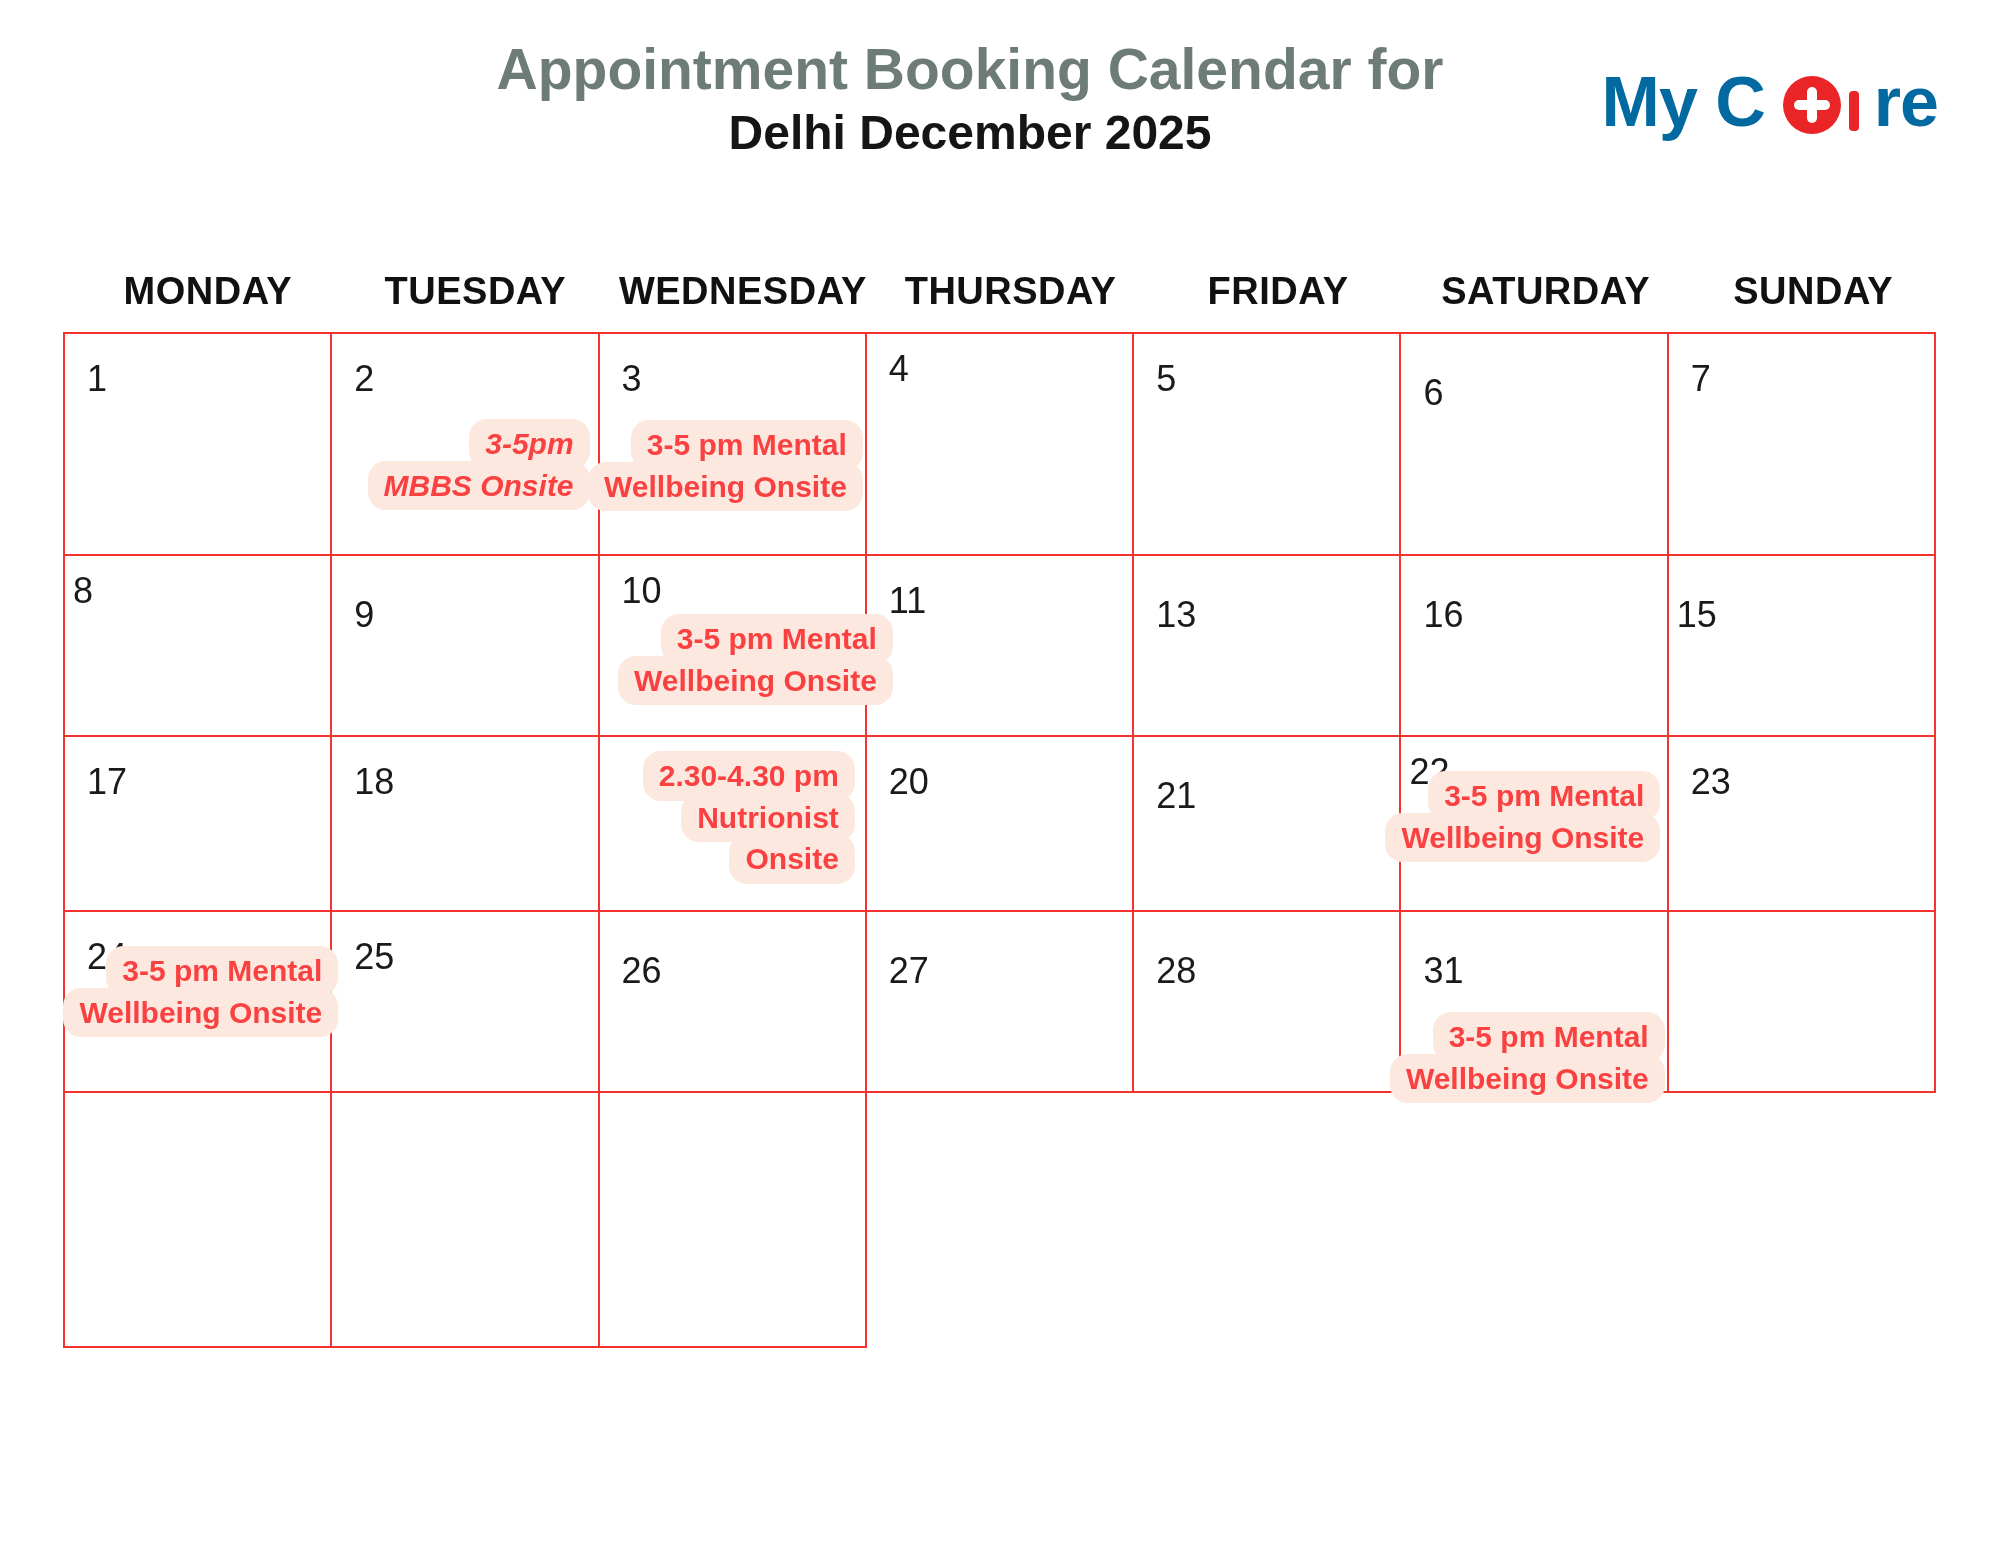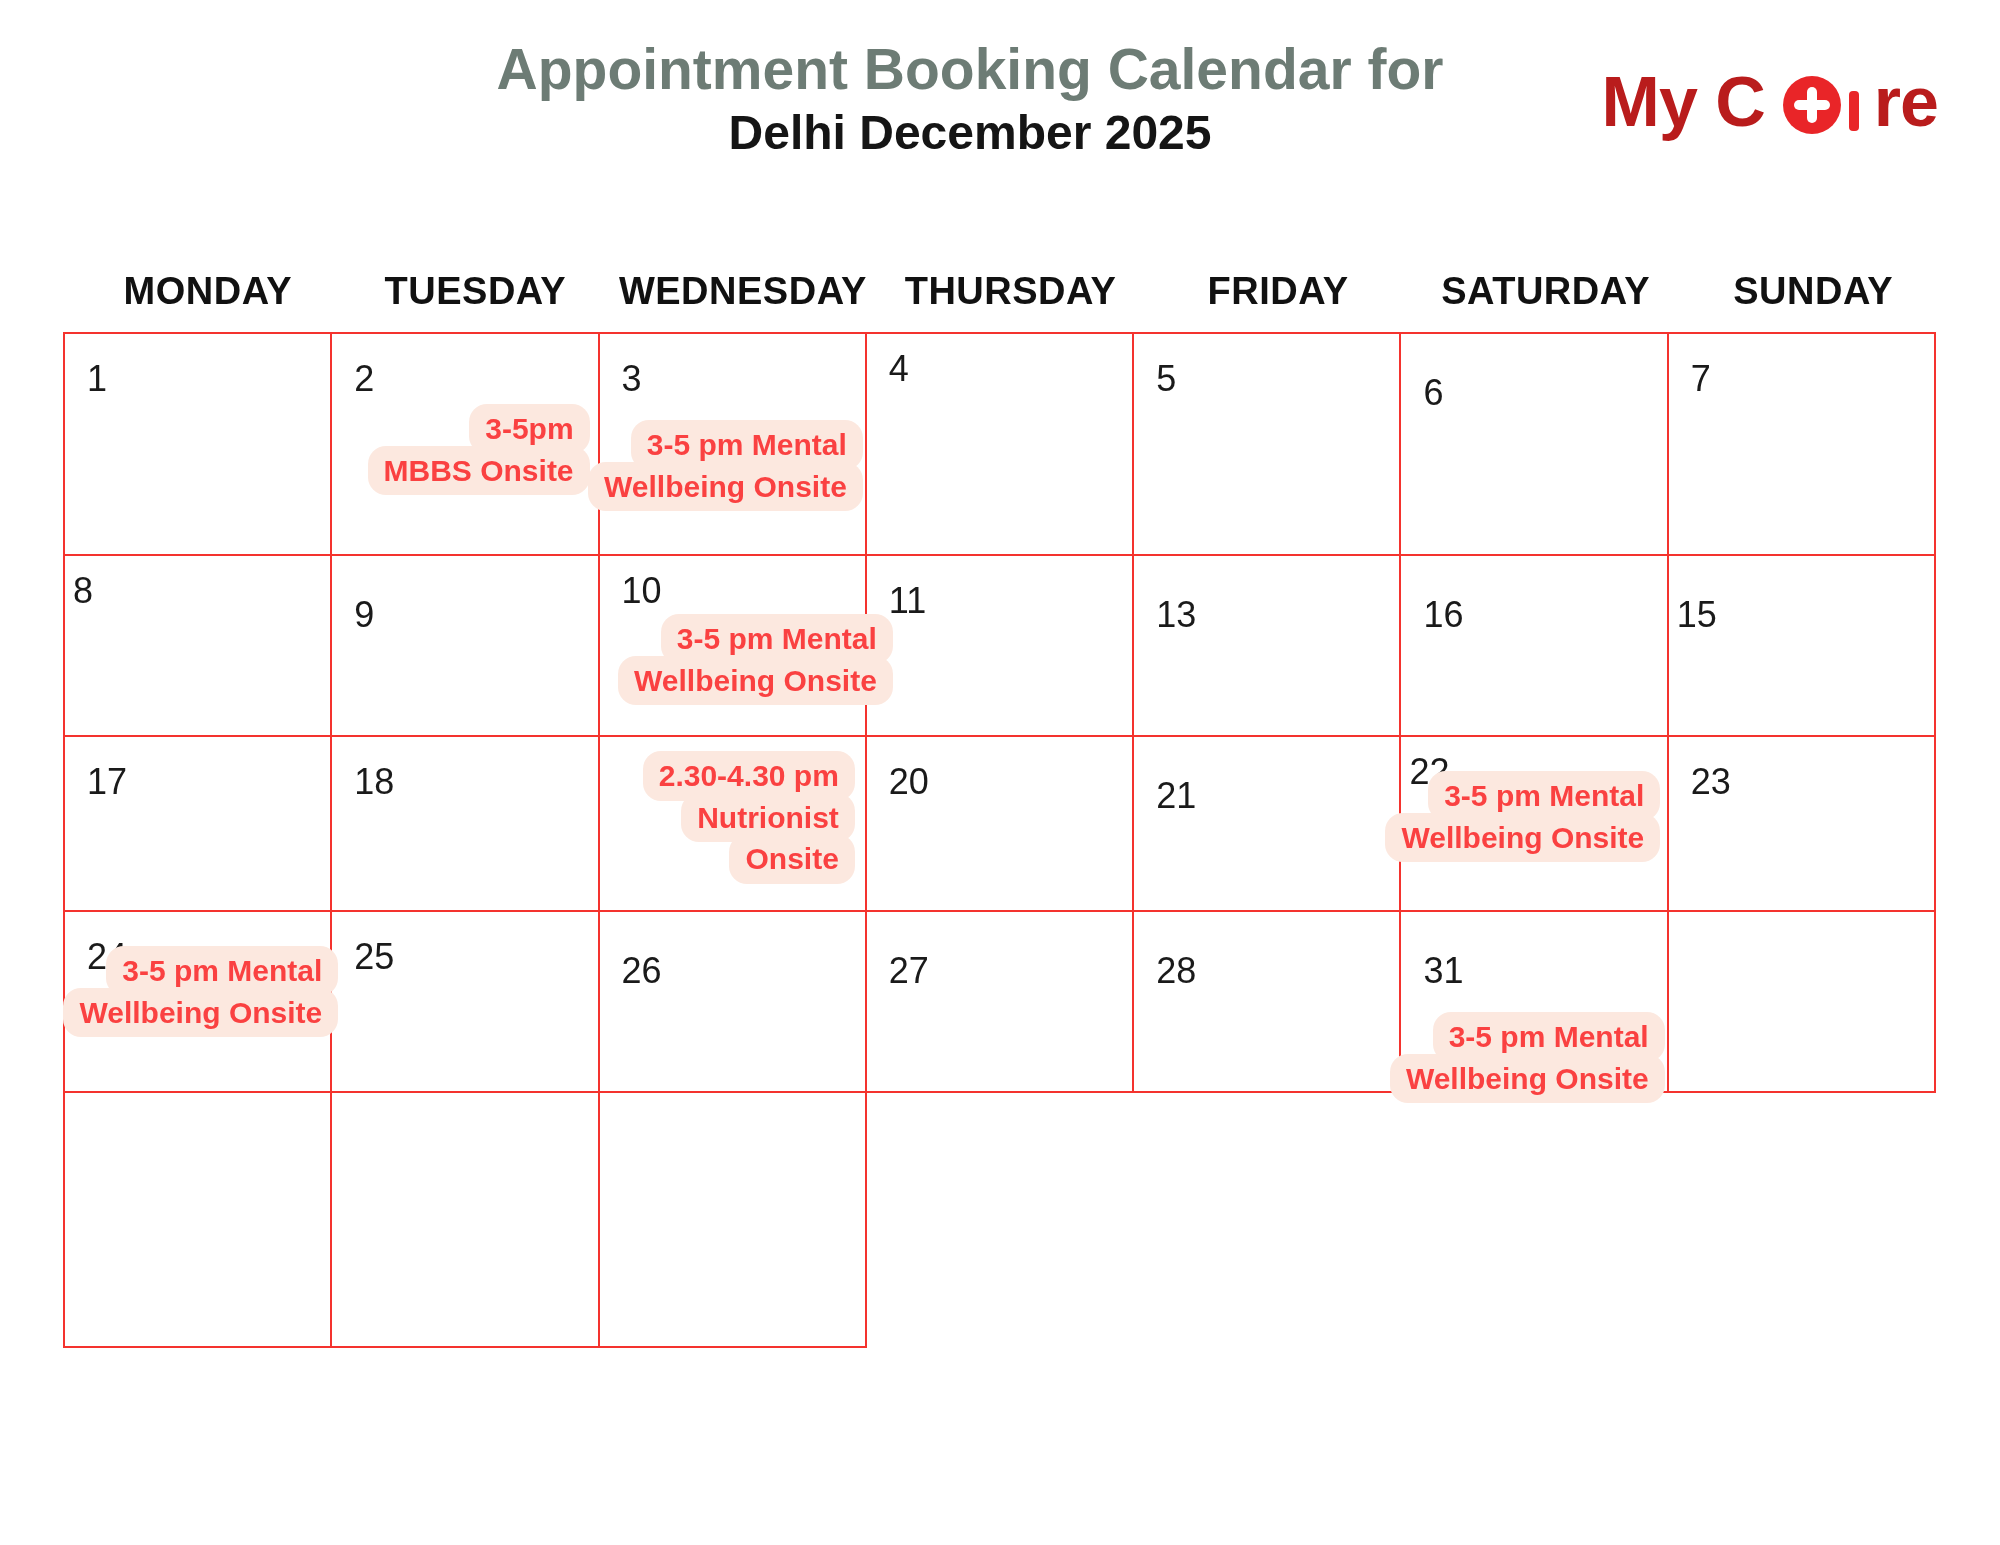--- a/index.html
+++ b/index.html
@@ -18,21 +18,21 @@
   .title-1{
     font-size:57px;font-weight:700;color:#6d7c75;
     letter-spacing:0px;line-height:1.1;
   }
   .title-2{
     font-size:48px;font-weight:800;color:#151515;
     letter-spacing:0px;line-height:1.15;margin-top:4px;
   }
   .logo{
     position:absolute;top:62px;right:62px;
-    color:#b91c1c;font-size:70px;font-weight:700;
+    color:#0369a1;font-size:70px;font-weight:700;
     letter-spacing:-1px;white-space:nowrap;
     display:flex;align-items:center;gap:12px;
   }
   .logo-icon{
     position:relative;display:inline-block;
     width:58px;height:58px;border-radius:50%;
     background:#e92528;margin:6px 2px 0 6px;
   }
   .logo-icon::before{
     content:"";position:absolute;left:50%;top:50%;
@@ -86,21 +86,21 @@
   .event.right{text-align:right;}
   .event .line{display:block;margin-top:-8px;}
   .event .line:first-child{margin-top:0;}
   .event .line span{
     display:inline-block;
     background:#fce8df;color:#fa4141;
     font-size:30px;font-weight:700;
     padding:9px 16px;border-radius:18px;
     white-space:nowrap;line-height:1.05;
   }
-  .ev-d2 {top:70px;right:8px;}
+  .ev-d2 {top:85px;right:8px;font-style:italic;}
   .ev-d3 {top:86px;right:2px;}
   .ev-d10{top:58px;right:-28px;}
   .ev-d19{top:14px;right:10px;}
   .ev-d22{top:34px;left:-16px;}
   .ev-d24{top:34px;right:-8px;}
   .ev-d31{top:100px;right:2px;}
 </style>
 </head>
 <body>
 

